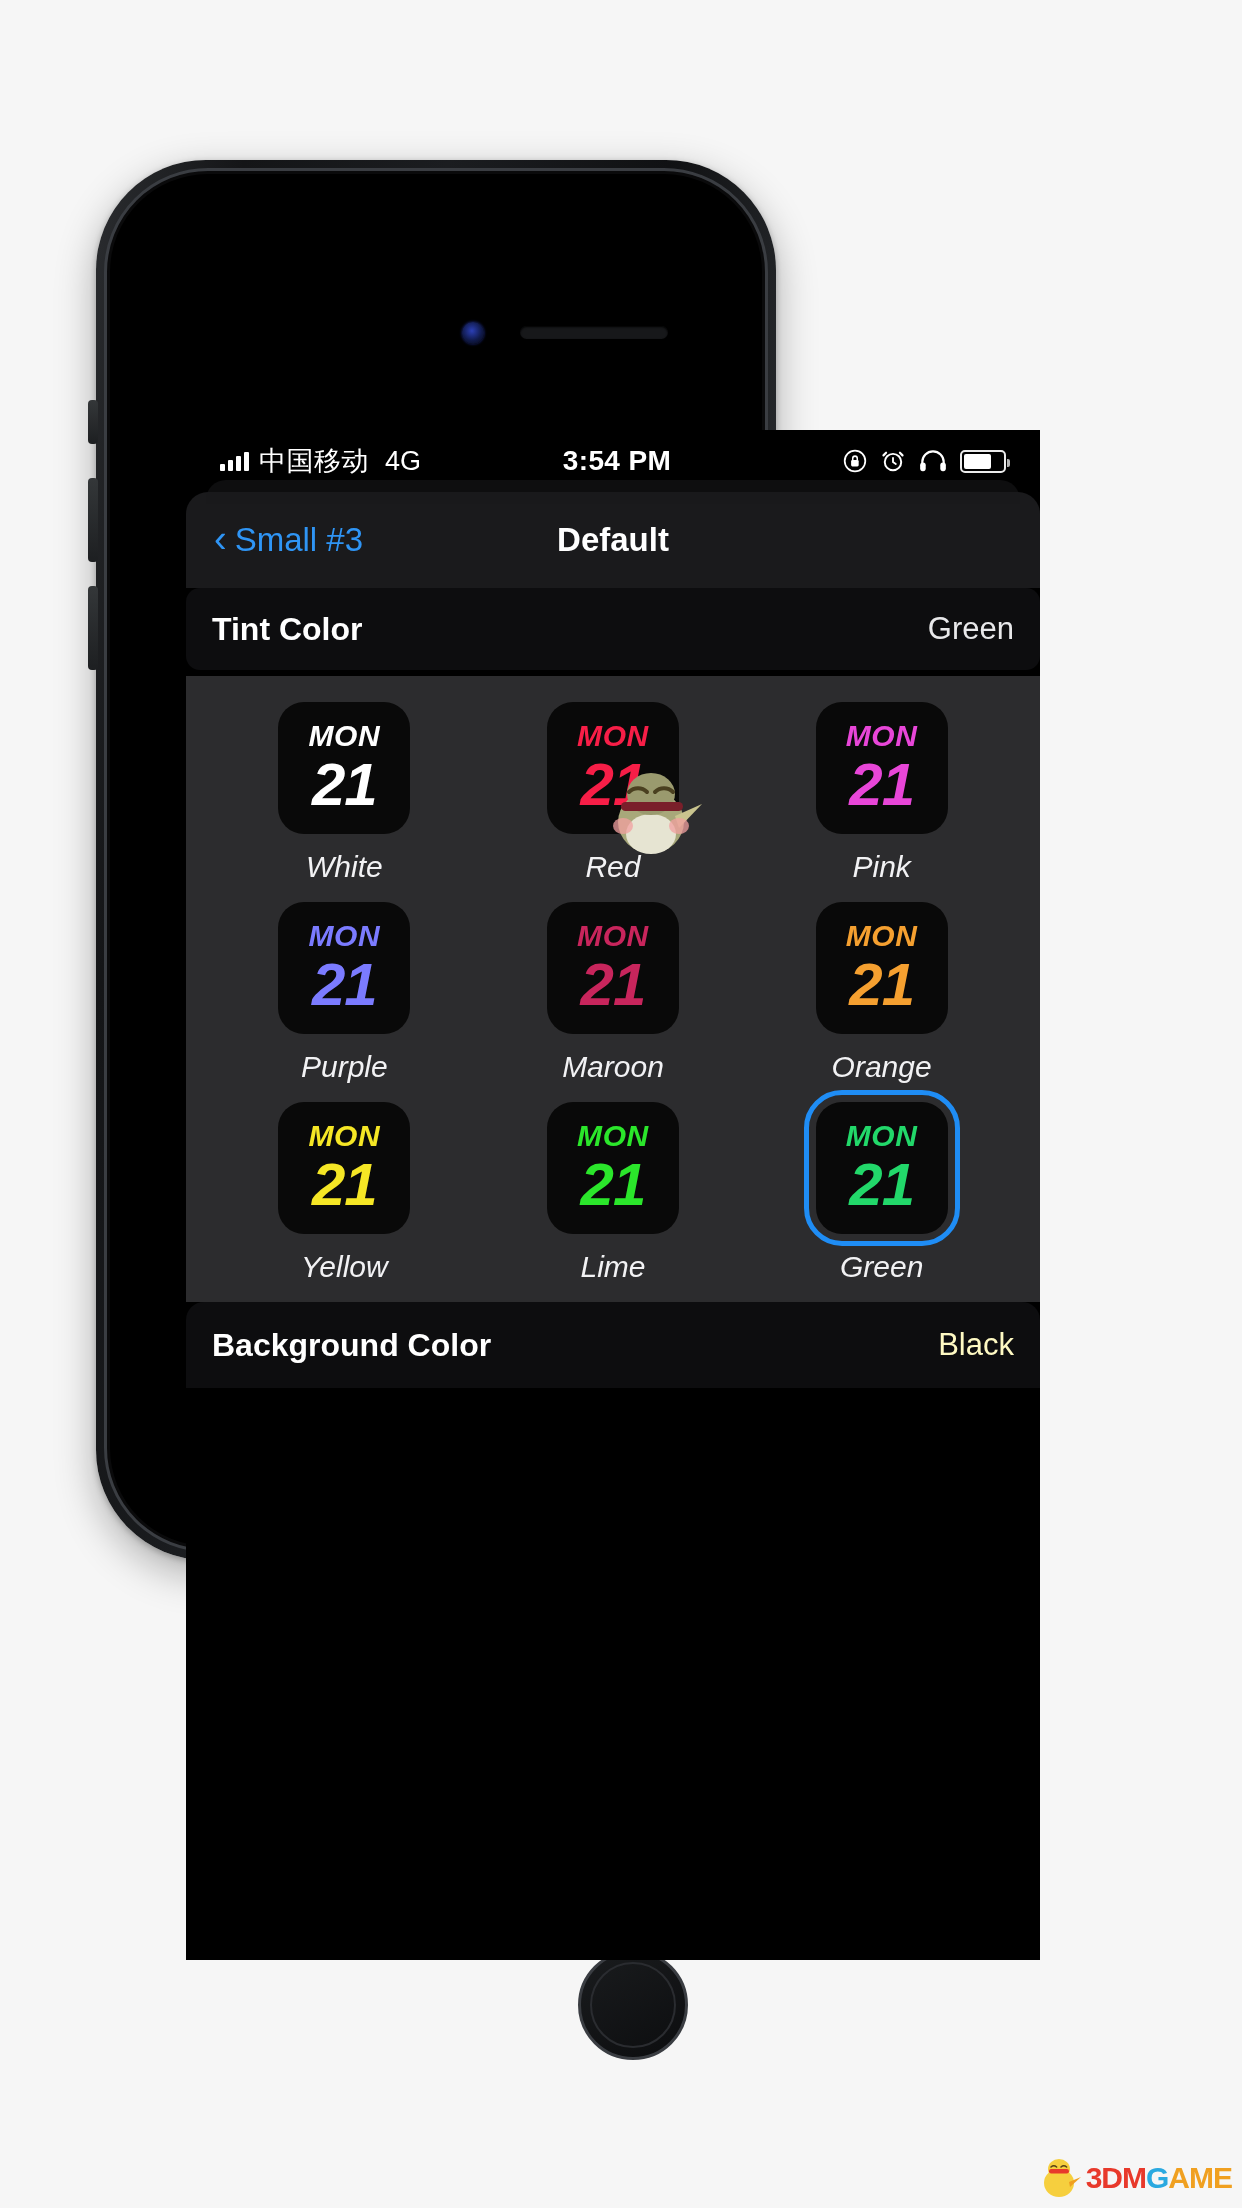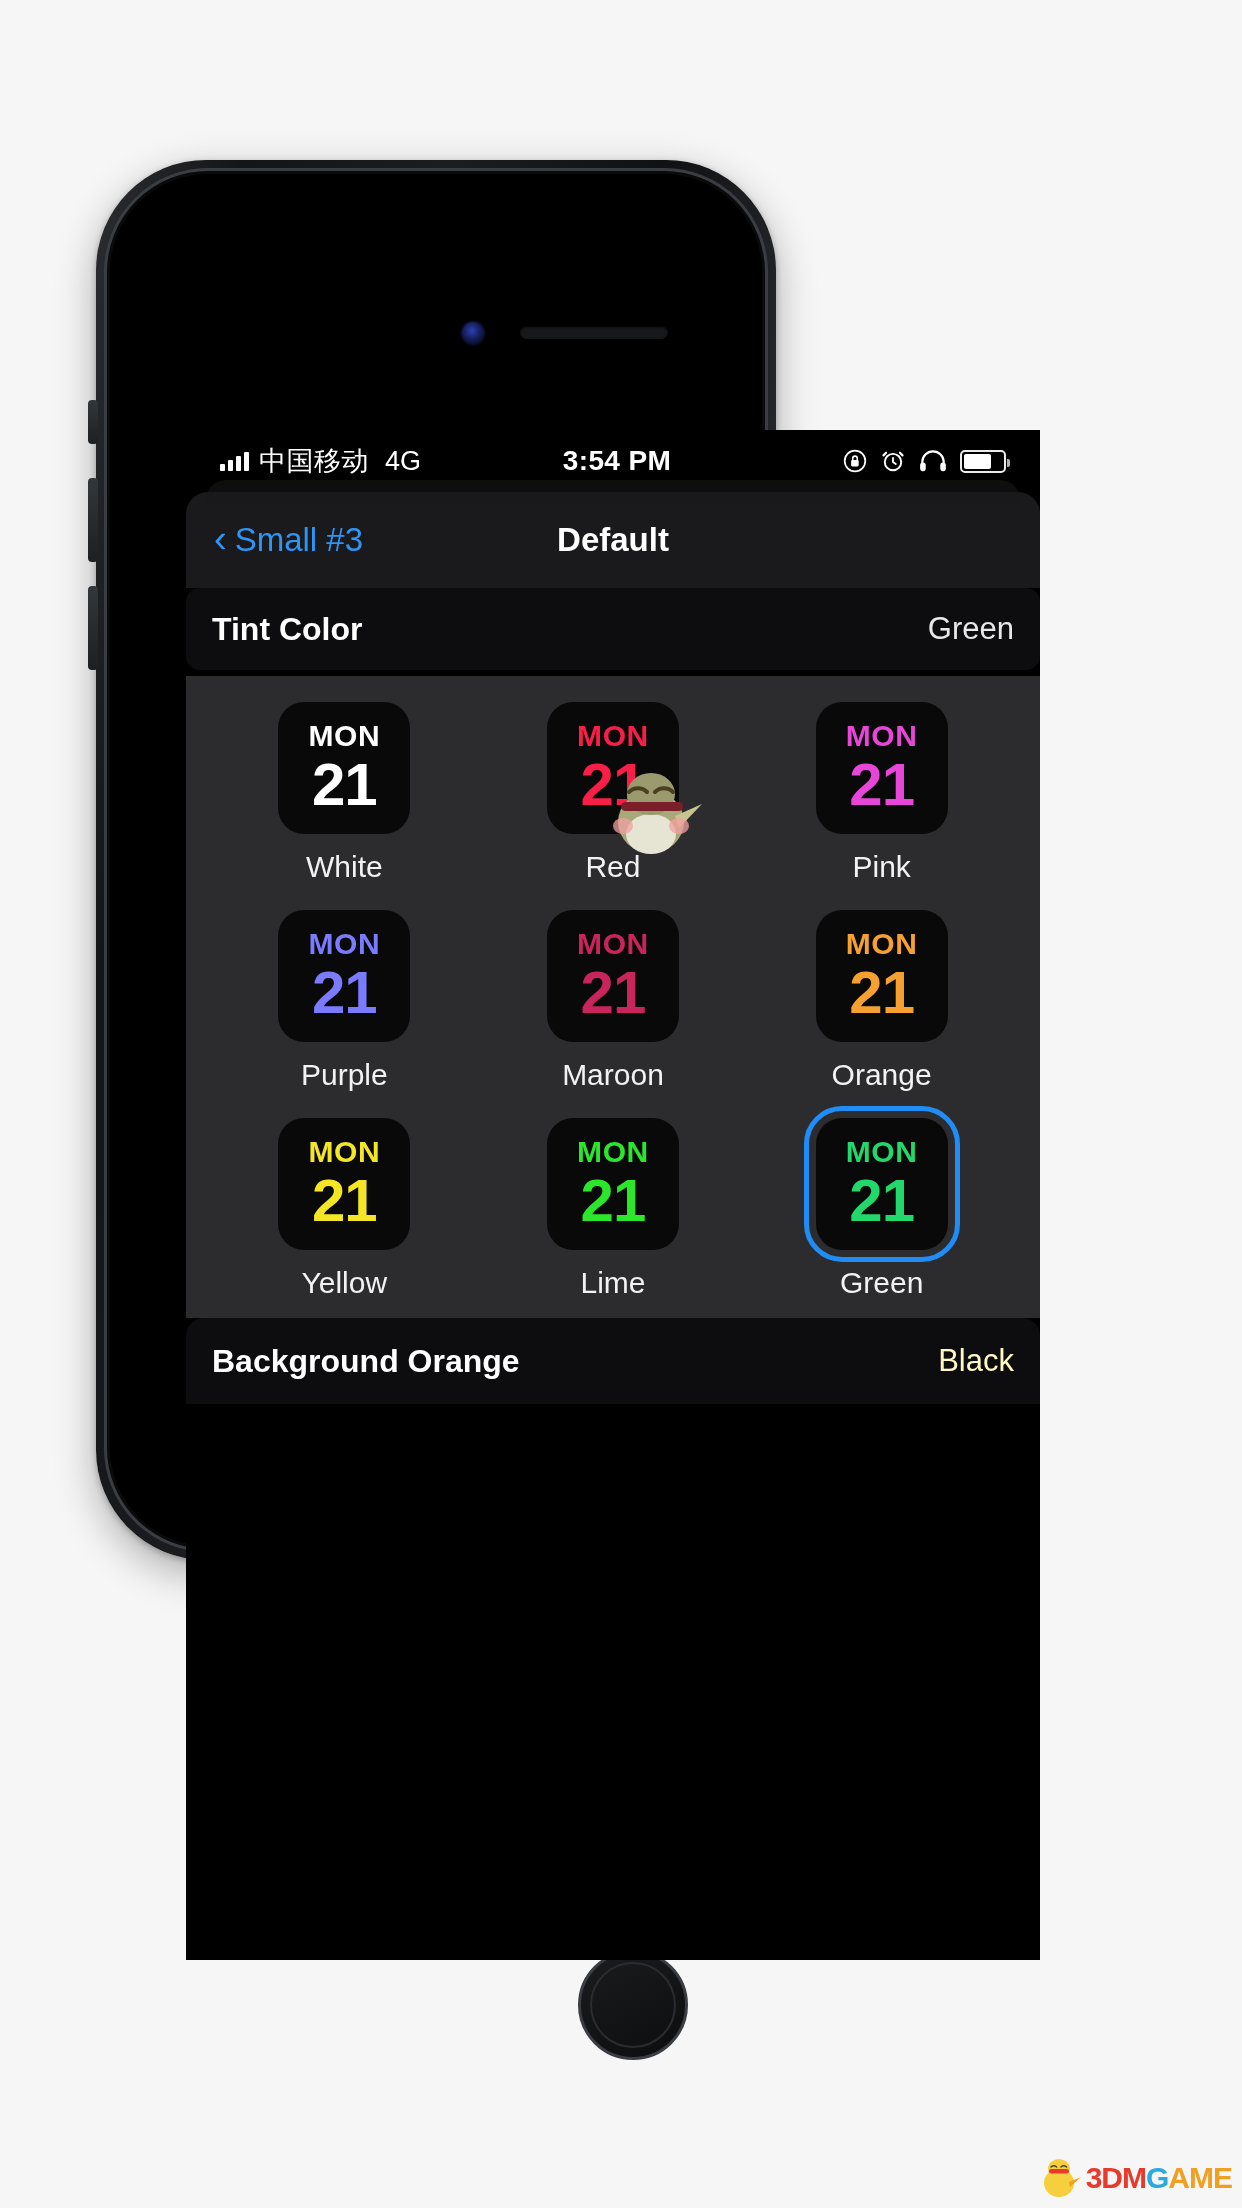--- a/index.html
+++ b/index.html
@@ -115,22 +115,23 @@
     padding:0 26px; margin-bottom:6px; border-radius:14px;
   }
   .srow .lbl{ color:#fff; font-size:32px; font-weight:bold; }
   .srow .val{ color:#e8e8ea; font-size:31px; }
 
   
   .gridsec{
     background:#2c2c2e; padding:26px 24px 18px;
   }
   .grid{
-    display:grid; grid-template-columns:repeat(3,1fr); row-gap:26px;
+    display:grid; grid-template-columns:repeat(3,1fr); row-gap:18px;
     justify-items:center;
+    font-style:italic;
   }
   .cell{ display:flex; flex-direction:column; align-items:center; position:relative; }
   .swatch{
     width:132px; height:132px; border-radius:26px; background:#090909;
     display:flex; flex-direction:column; align-items:center; justify-content:center;
     position:relative;
   }
   .cell.selected .swatch{
     outline:5px solid #1f8df5; outline-offset:7px; border-radius:26px;
   }
@@ -305,21 +306,21 @@
             <div class="swatch" style="background: rgb(9, 9, 9);">
               <div class="sw-day" style="color: rgb(34, 216, 106);">MON</div>
               <div class="sw-num" style="color: rgb(34, 216, 106);">21</div>
             </div>
             <div class="cname">Green</div>
           </div>
         </div>
     </div>
 
     <div class="bottomrow">
-      <span class="lbl">Background Orange</span>
+      <span class="lbl">Background Color</span>
       <span class="val">Black</span>
     </div>
 
   </div>
 
   <div class="watermark">
     <svg width="46" height="44" viewBox="0 0 46 44">
       <ellipse cx="23" cy="27" rx="15" ry="14" fill="#f6cf3e"></ellipse>
       <ellipse cx="23" cy="13" rx="11" ry="10" fill="#f6cf3e"></ellipse>
       <path d="M33 26 L45 21 L34 31 Z" fill="#f0a020"></path>

